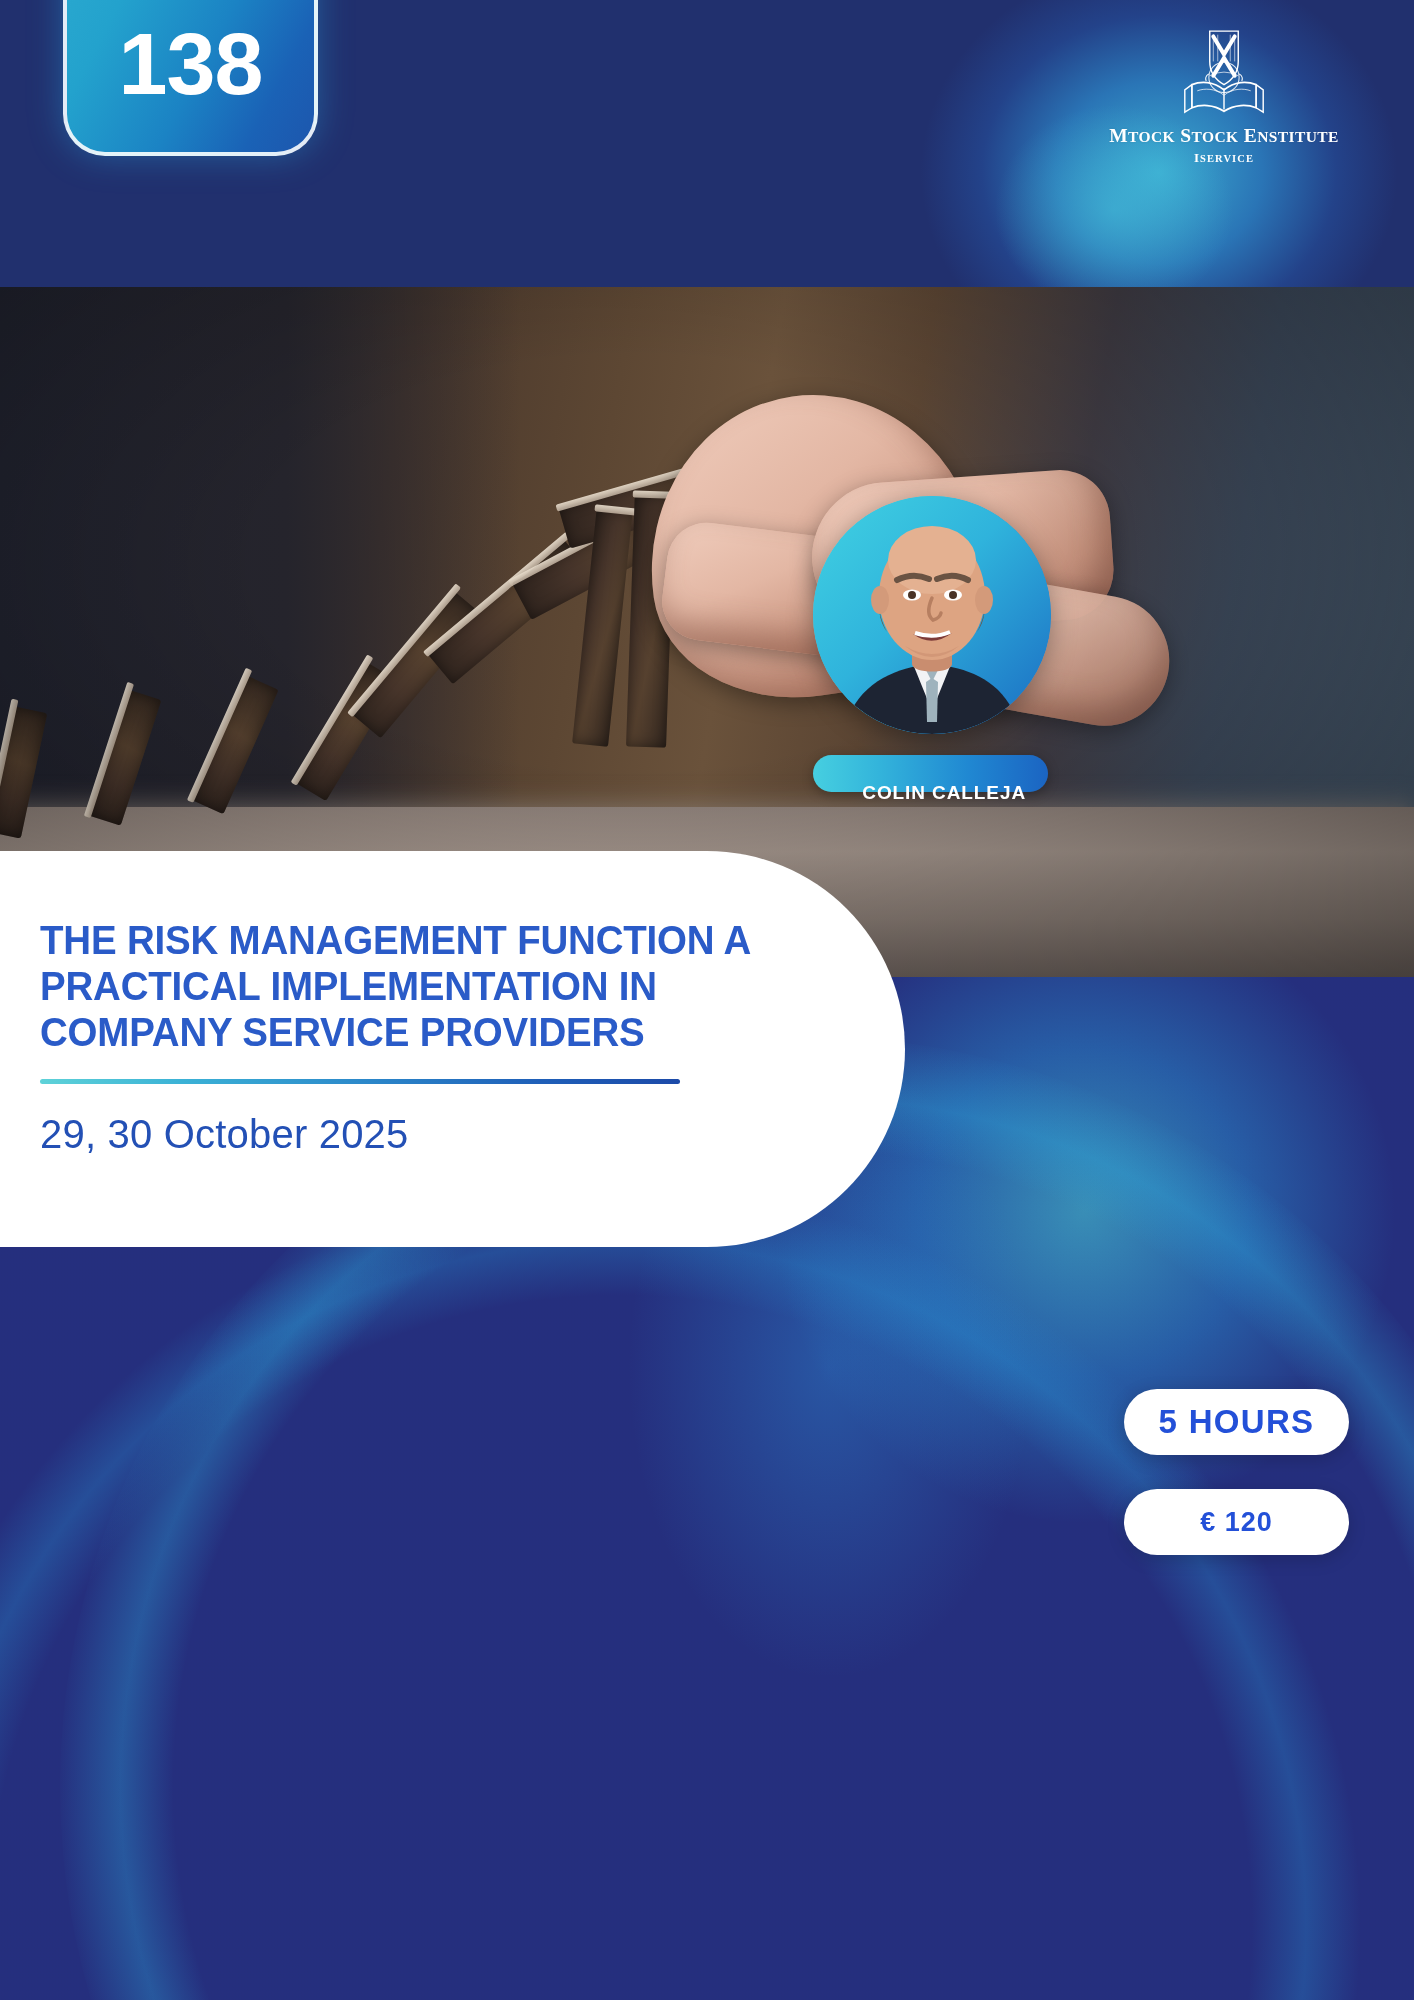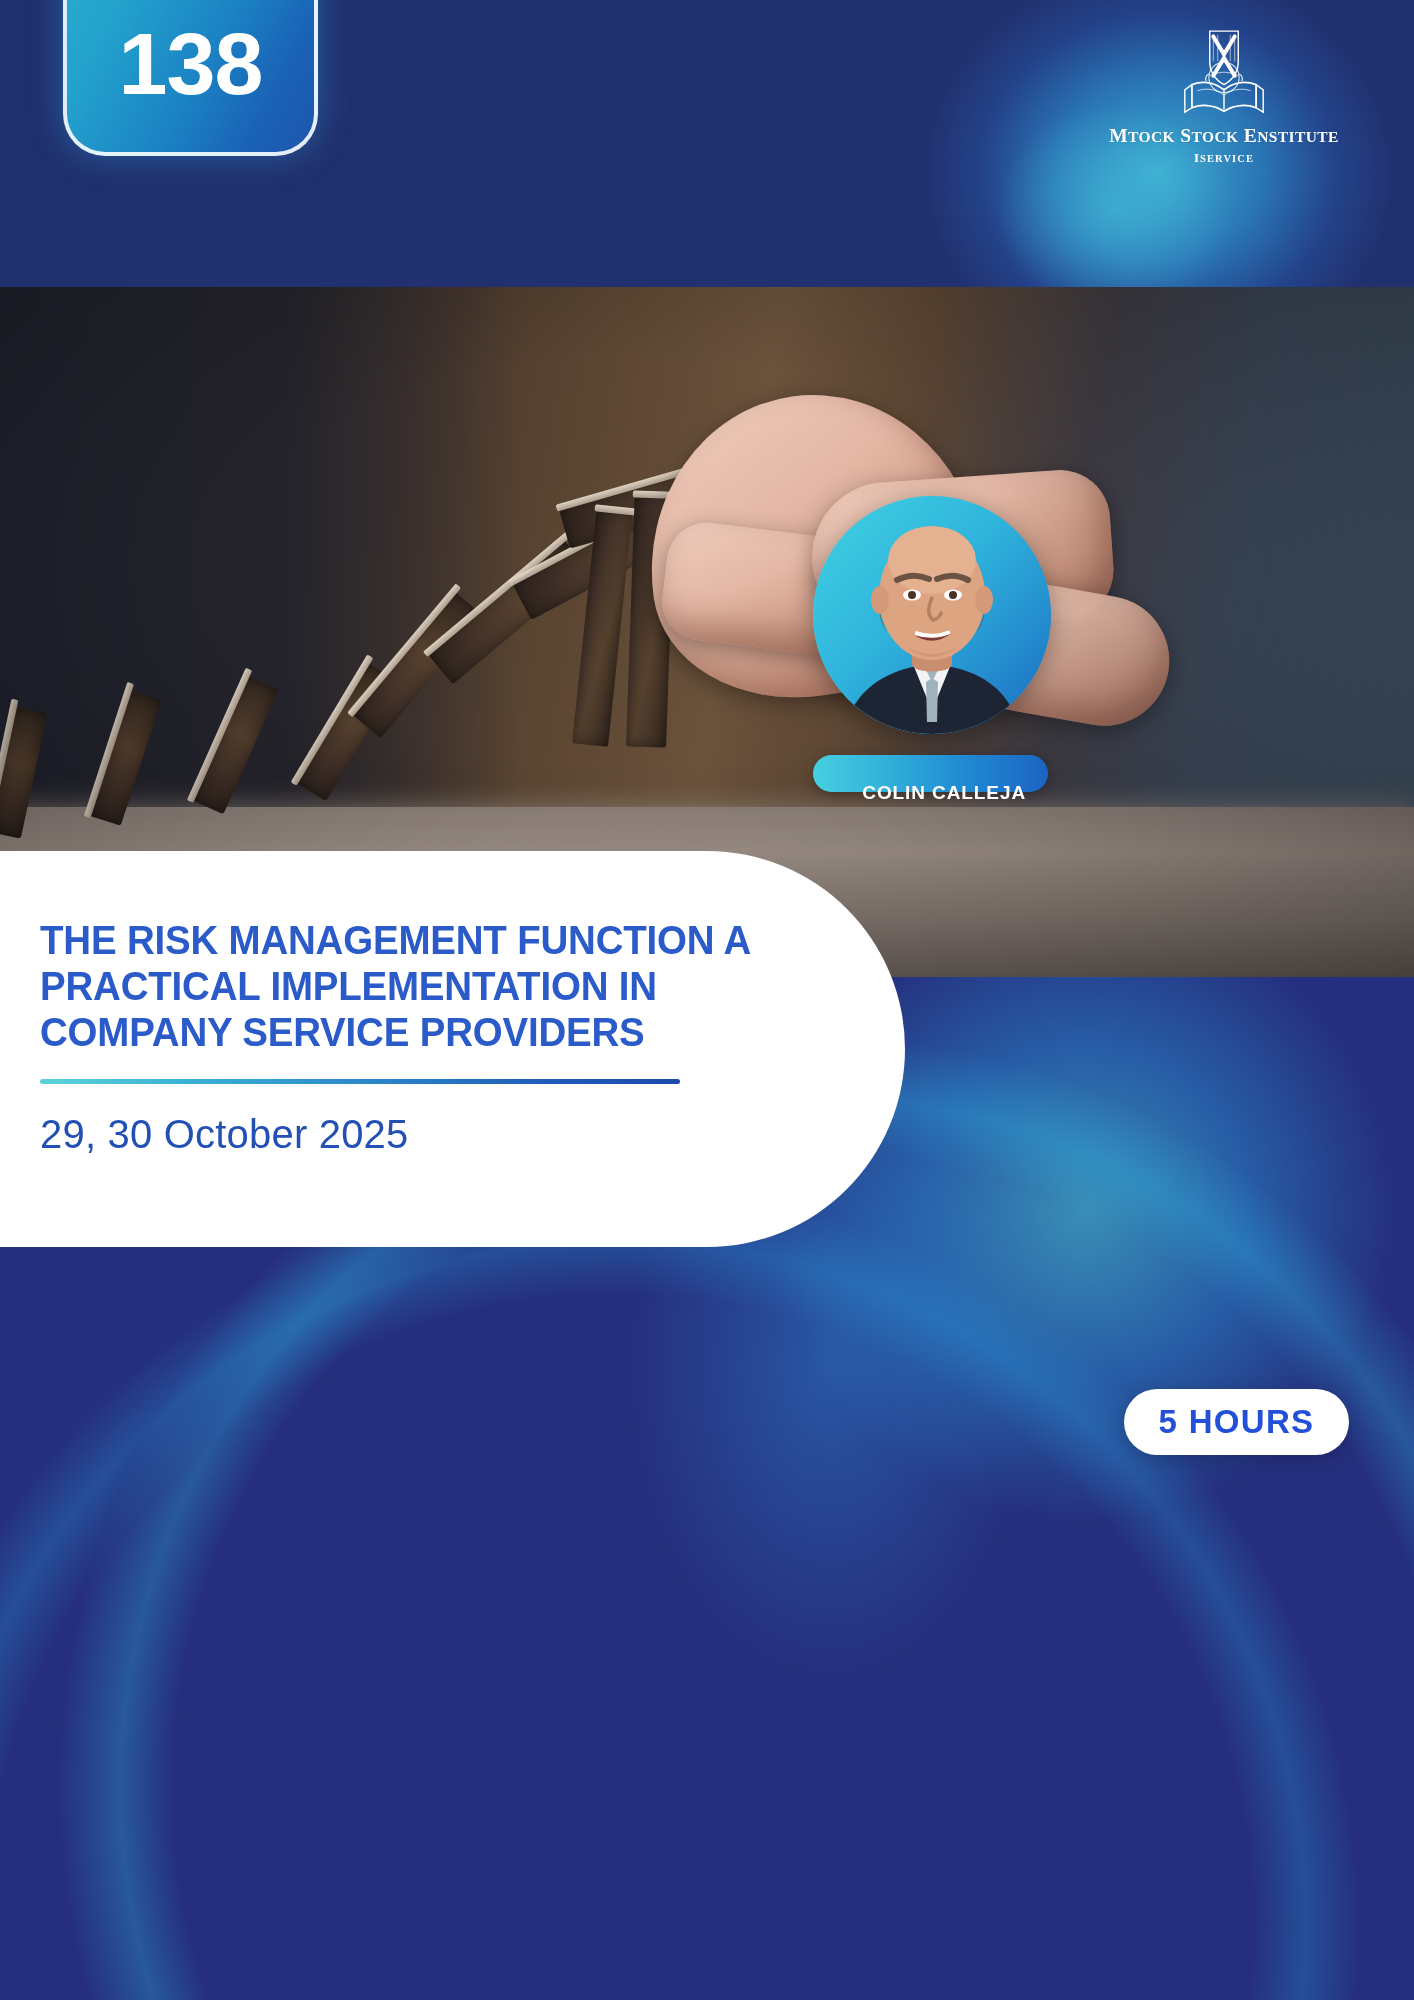--- a/index.html
+++ b/index.html
@@ -421,14 +421,15 @@
 
   <div class="bottom">
     <div class="glow-tr"></div>
     <div class="glow-mid"></div>
     <div class="arc arc1"></div>
     <div class="arc arc2"></div>
     <div class="noise"></div>
   </div>
 
   <div class="pill pill-hours">5 HOURS</div>
+  <div class="pill pill-price">€ 120</div>
 
 </div>
 
 </body></html>

